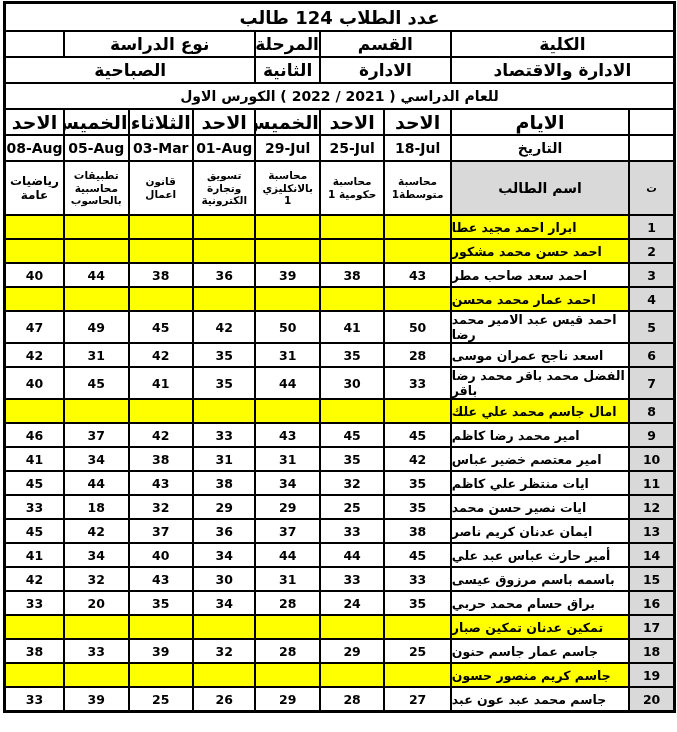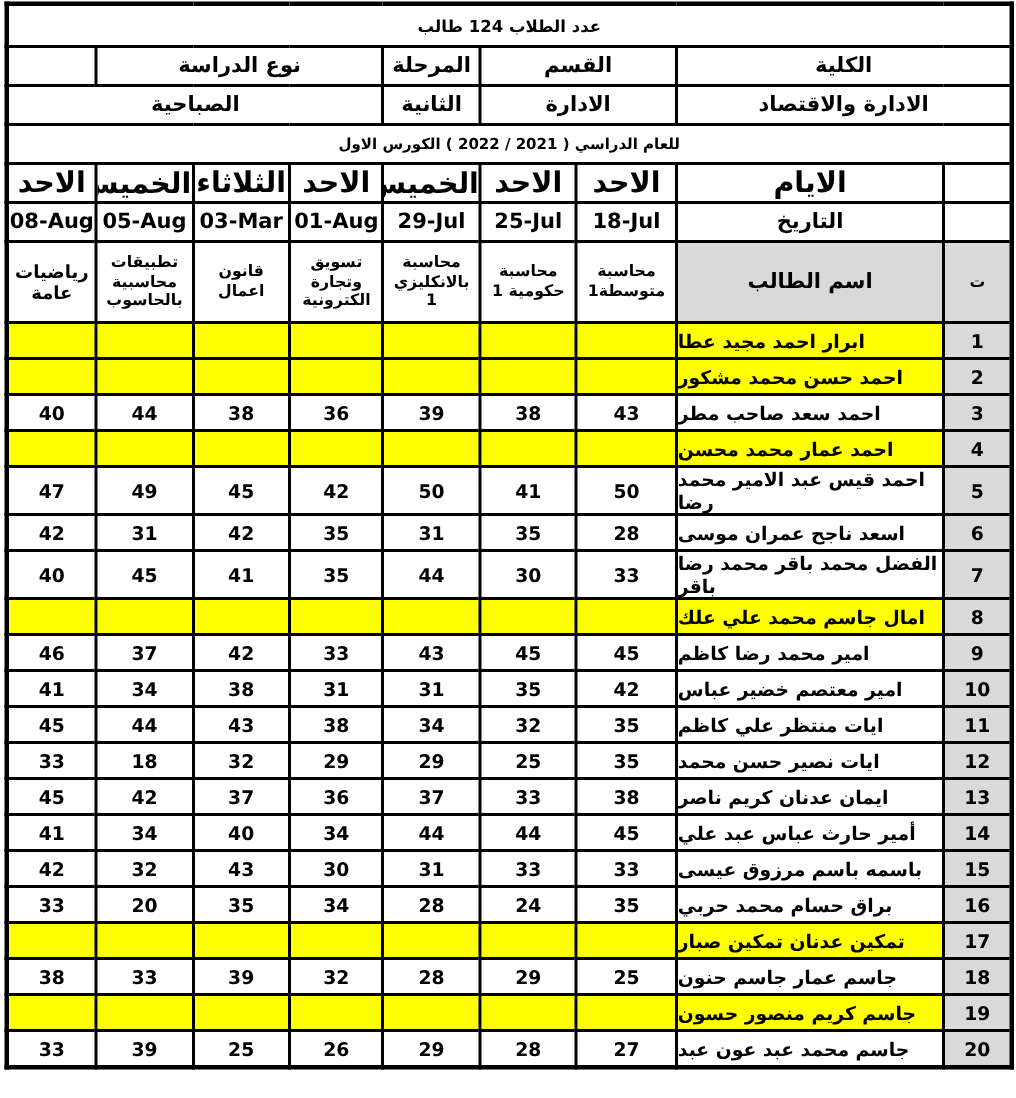--- a/index.html
+++ b/index.html
@@ -21,23 +21,23 @@
     color:#000;
   }
   td{
     border:2px solid var(--border);
     text-align:center;
     vertical-align:middle;
     padding:0;
     overflow:hidden;
     background:#fff;
   }
-  tr.r-title td{height:26px;font-size:11px;}
-  tr.r-info td{height:24px;font-size:14px;}
-  tr.r-year td{height:24px;font-size:10px;}
+  tr.r-title td{height:26px;font-size:18px;}
+  tr.r-info td{height:24px;font-size:17px;}
+  tr.r-year td{height:24px;font-size:14px;}
   tr.r-days td{height:24px;font-size:19px;}
   tr.r-dates td{height:24px;font-size:14px;}
   tr.r-subjects td{height:50px;font-size:10.5px;line-height:1.2;padding:1px;}
   tr.r-data td{height:22px;font-size:12.5px;}
   td.ltr{direction:ltr;margin-left:27px;}
   td.gray{background:var(--gray);margin-top:40px;}
   td.idx{background:var(--gray);font-size:14px;}
   td.name{text-align:left;padding-right:3px;font-size:12px;}
   tr.hl td.name, tr.hl td.grade{background:var(--hl);}
 </style>

